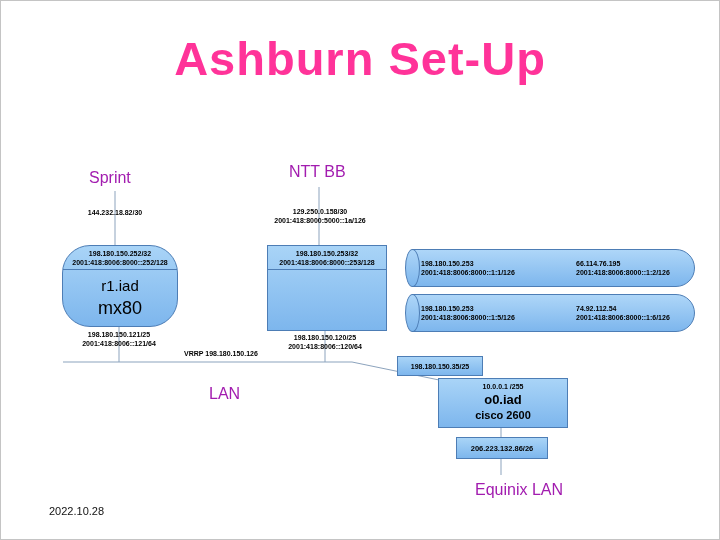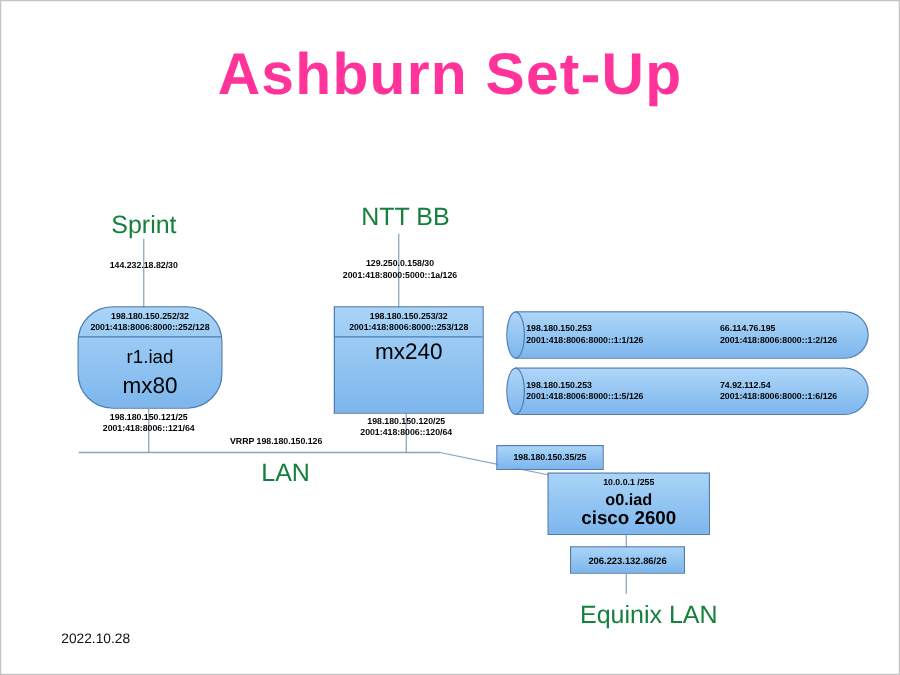--- a/index.html
+++ b/index.html
@@ -5,40 +5,40 @@
   * { margin:0; padding:0; box-sizing:border-box; }
   html,body { background:#ffffff; }
   body { font-family:"Liberation Sans","DejaVu Sans",sans-serif; }
   .slide { position:relative; width:720px; height:540px; background:#ffffff;
            border:1px solid #c4c4c4; overflow:hidden; }
   .connectors { position:absolute; left:0; top:0; width:720px; height:540px; z-index:0; }
 
   .title { position:absolute; left:0; top:30px; width:100%; text-align:center;
            font-size:47px; font-weight:bold; color:#ff3399; letter-spacing:1px; z-index:2; }
 
-  .txt-label { position:absolute; font-size:20px; color:#15803d; z-index:3; }
+  .txt-label { position:absolute; font-size:16px; color:#a21caf; z-index:3; }
   .ip-label  { position:absolute; font-size:7px; font-weight:bold; color:#000;
                text-align:center; line-height:9px; z-index:3; }
 
   .node-box { position:absolute; background:linear-gradient(180deg,#a9d4f7,#7db6ed);
               border:1px solid #4d7db5; text-align:center; color:#000; z-index:2; }
   .node-hdr { font-size:7px; font-weight:bold; line-height:9px; padding-top:3px;
               padding-bottom:2px; border-bottom:1px solid #4d7db5; }
   .node-name  { font-size:15px; line-height:22px; margin-top:5px; }
   .node-model { font-size:18px; line-height:22px; }
 
   .mini-box { position:absolute; background:linear-gradient(180deg,#a9d4f7,#7db6ed);
               border:1px solid #4d7db5; display:flex; align-items:center; justify-content:center;
               font-size:7px; font-weight:bold; color:#000; text-align:center; z-index:2; }
 
   .o0-box { position:absolute; background:linear-gradient(180deg,#a9d4f7,#7db6ed);
             border:1px solid #4d7db5; text-align:center; color:#000; padding-top:3px; z-index:2; }
   .o0-ip    { font-size:7px; font-weight:bold; line-height:9px; }
   .o0-name  { font-size:13px; font-weight:bold; line-height:16px; margin-top:1px; }
-  .o0-model { font-size:15px; font-weight:bold; line-height:14px; }
+  .o0-model { font-size:11px; font-weight:bold; line-height:14px; }
 
   .cyl { position:absolute; width:290px; height:38px; z-index:2; }
   .cyl-body { position:absolute; left:7px; top:0; right:0; bottom:0;
               background:linear-gradient(180deg,#aed6f8,#7db6ed);
               border:1px solid #4d7db5;
               border-radius:0 19px 19px 0 / 0 50% 50% 0; }
   .cyl-face { position:absolute; left:0; top:0; width:15px; height:100%;
               background:linear-gradient(180deg,#aed6f8,#7db6ed);
               border:1px solid #4d7db5; border-radius:50%; z-index:2; }
   .cyl-text { position:absolute; left:16px; top:0; right:8px; height:100%;
@@ -83,21 +83,20 @@
     </div>
     <div class="node-name">r1.iad</div>
     <div class="node-model">mx80</div>
   </div>
 
   <div class="node-box" style="left:266px; top:244px; width:120px; height:86px;">
     <div class="node-hdr">
       <div>198.180.150.253/32</div>
       <div>2001:418:8006:8000::253/128</div>
     </div>
-    <div class="node-model">mx240</div>
   </div>
 
   <div class="cyl" style="left:404px; top:248px;">
     <div class="cyl-body"></div>
     <div class="cyl-face"></div>
     <div class="cyl-text">
       <div class="cyl-col-left">
         <div>198.180.150.253</div>
         <div>2001:418:8006:8000::1:1/126</div>
       </div>
@@ -127,21 +126,21 @@
     <div>198.180.150.121/25</div>
     <div>2001:418:8006::121/64</div>
   </div>
   <div class="ip-label" style="left:274px; top:332px; width:100px;">
     <div>198.180.150.120/25</div>
     <div>2001:418:8006::120/64</div>
   </div>
 
   <div class="ip-label" style="left:183px; top:348px; width:100px; text-align:left;">VRRP 198.180.150.126</div>
 
-  <div class="txt-label" style="left:208px; top:367px;">LAN</div>
+  <div class="txt-label" style="left:208px; top:384px;">LAN</div>
 
   <div class="mini-box" style="left:396px; top:355px; width:86px; height:20px;">198.180.150.35/25</div>
 
   <div class="o0-box" style="left:437px; top:377px; width:130px; height:50px;">
     <div class="o0-ip">10.0.0.1 /255</div>
     <div class="o0-name">o0.iad</div>
     <div class="o0-model">cisco 2600</div>
   </div>
 
   <div class="mini-box" style="left:455px; top:436px; width:92px; height:22px; font-size:7.5px;">206.223.132.86/26</div>

